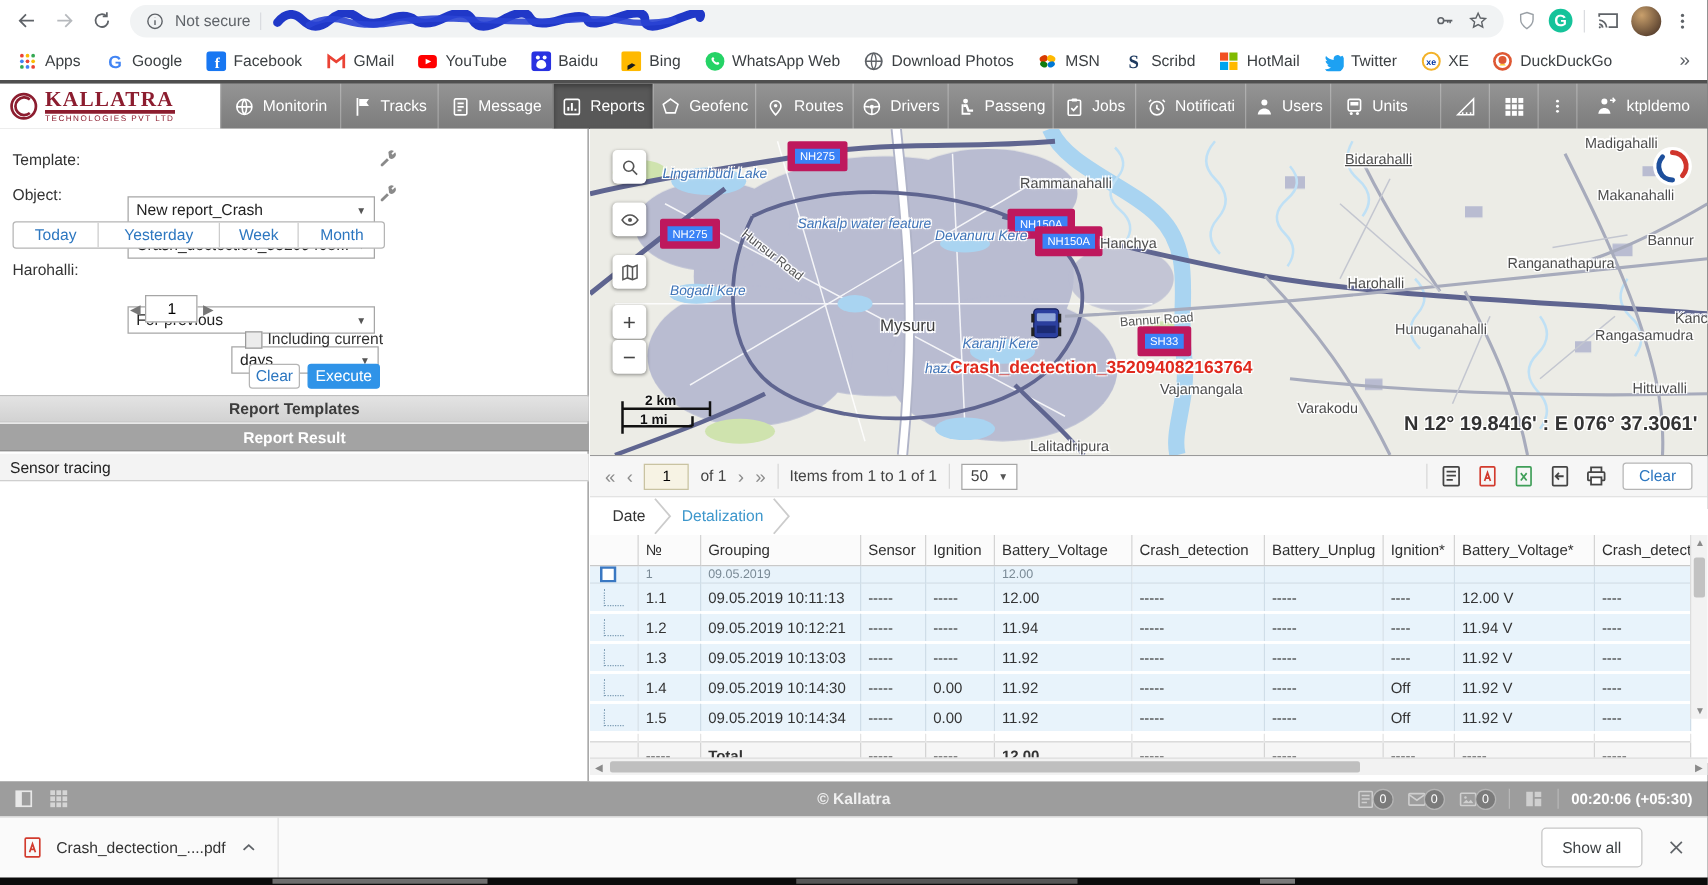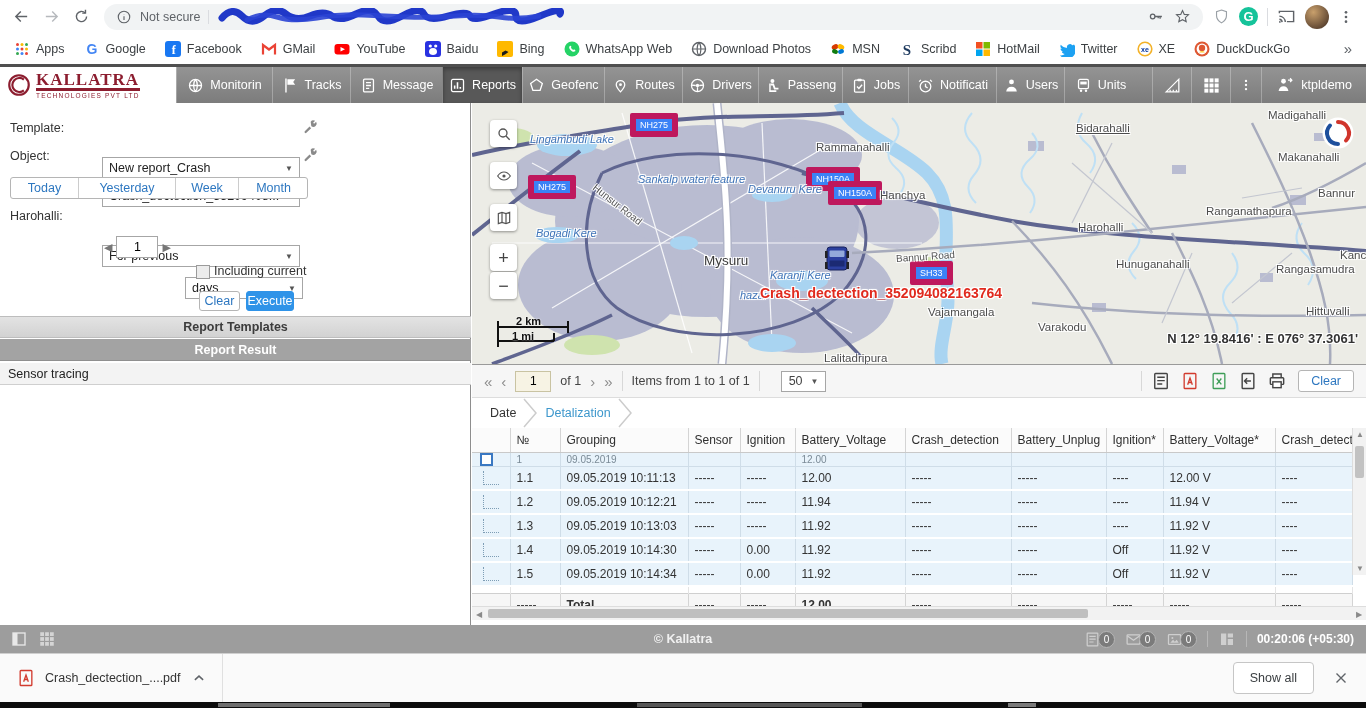--- a/index.html
+++ b/index.html
@@ -76,32 +76,32 @@
   .ml-place{color:#4c4c4c;font-size:11.5px;}
   .ml-city{color:#3c3c3c;font-size:13.5px;}
   .ml-water{color:#3f74b8;font-style:italic;font-size:11px;}
   .ml-road{color:#555;font-size:10px;}
   .ml-badge{background:#3b82f6;color:#fff;font-size:9px;padding:1px 4px;border-radius:2px;border:6px solid #be185d;text-shadow:none;}
   .ml-unit{color:#e02a1e;font-size:14px;font-weight:bold;}
   .mapbtn{position:absolute;left:18px;width:27px;height:27px;background:#fff;border-radius:4px;box-shadow:0 1px 3px rgba(0,0,0,.4);display:flex;align-items:center;justify-content:center;color:#555;}
   .mapbtn .ic{width:16px;height:16px;}
   .zoomtxt{font-size:18px;color:#444;line-height:1;}
   .scalebar{position:absolute;left:22px;top:214px;color:#111;font-size:11px;font-weight:bold;text-shadow:0 0 2px #fff;}
-  .coords{position:absolute;right:8px;top:228px;font-size:13px;font-weight:bold;color:#333;
+  .coords{position:absolute;right:8px;top:228px;font-size:16px;font-weight:bold;color:#333;
       text-shadow:1px 1px 0 #fff,-1px -1px 0 #fff,1px -1px 0 #fff,-1px 1px 0 #fff;}
   .maplogo{position:absolute;right:12px;top:14px;width:32px;height:32px;}
   .truck{position:absolute;}
 
   
   .report{position:absolute;left:472px;top:364px;width:894px;height:261px;background:#fff;border-top:1px solid #9a9a9a;box-sizing:border-box;}
   .rtoolbar{position:absolute;top:0;left:0;right:0;height:33px;background:#f6f6f6;border-bottom:1px solid #ddd;display:flex;align-items:center;padding:0 12px;gap:9px;font-size:12.5px;color:#444;box-sizing:border-box;}
   .pgarrow{color:#8d8d8d;font-size:15px;}
   .pginput{width:30px;height:17px;border:1px solid #c9c3a2;background:#f7f3e4;text-align:center;font-size:12px;font-family:"Liberation Sans",sans-serif;}
   .tsep{width:1px;height:20px;background:#d8d8d8;}
-  .pgsel{height:19px;border:1px solid #a6a6a6;background:#fff;display:flex;align-items:center;gap:8px;padding:0 7px;font-size:12.5px;margin-left:12px;}
+  .pgsel{height:19px;border:1px solid #a6a6a6;background:#fff;display:flex;align-items:center;gap:8px;padding:0 7px;font-size:12.5px;}
   .expic{width:20px;height:20px;}
   .expic.dark{color:#444;}
   .expic.red{color:#d23b2e;}
   .expic.green{color:#3f9e58;}
   .rclear{margin-left:2px;height:20px;border:1px solid #b5b5b5;border-radius:3px;background:#fff;color:#2d77c0;display:flex;align-items:center;padding:0 12px;font-size:12.5px;}
   .rtabs{position:absolute;top:33px;left:0;right:0;height:30px;display:flex;align-items:center;padding-left:12px;font-size:12.5px;background:#fff;}
   .rtab{padding:0 6px;}
   .rtab.on{color:#3d97cc;}
   .rtab.off{color:#333;}
   .crumb{height:30px;width:17px;}
@@ -596,21 +596,21 @@
     </div>
     <div class="sel" style="left:185px;top:134px;width:104px">
       <span>days</span>
         <span class="car">▼</span>
     </div>
 
     <span class="chk" style="left:196px;top:162px"></span>
     <span class="plabel" style="left:214px;top:161px">Including current</span>
 
     <div class="btn ghost" style="left:199px;top:188px;width:41px">Clear</div>
-    <div class="btn primary" style="left:246px;top:188px;width:48px">Execute</div>
+    <div class="btn primary" style="left:246px;top:188px;width:58px">Execute</div>
 
     <div class="secbar dark" style="top:236px">Report Result</div>
     <div class="secbar light" style="top:213px">Report Templates</div>
     <div class="resultitem">Sensor tracing</div>
   </div>
 
   <div class="map">
     <svg width="894" height="261" viewBox="0 0 894 261" style="position:absolute;left:0;top:0">
       <rect width="894" height="261" fill="#ecece6"></rect>
       <g fill="#b4b8d0" opacity=".92">

